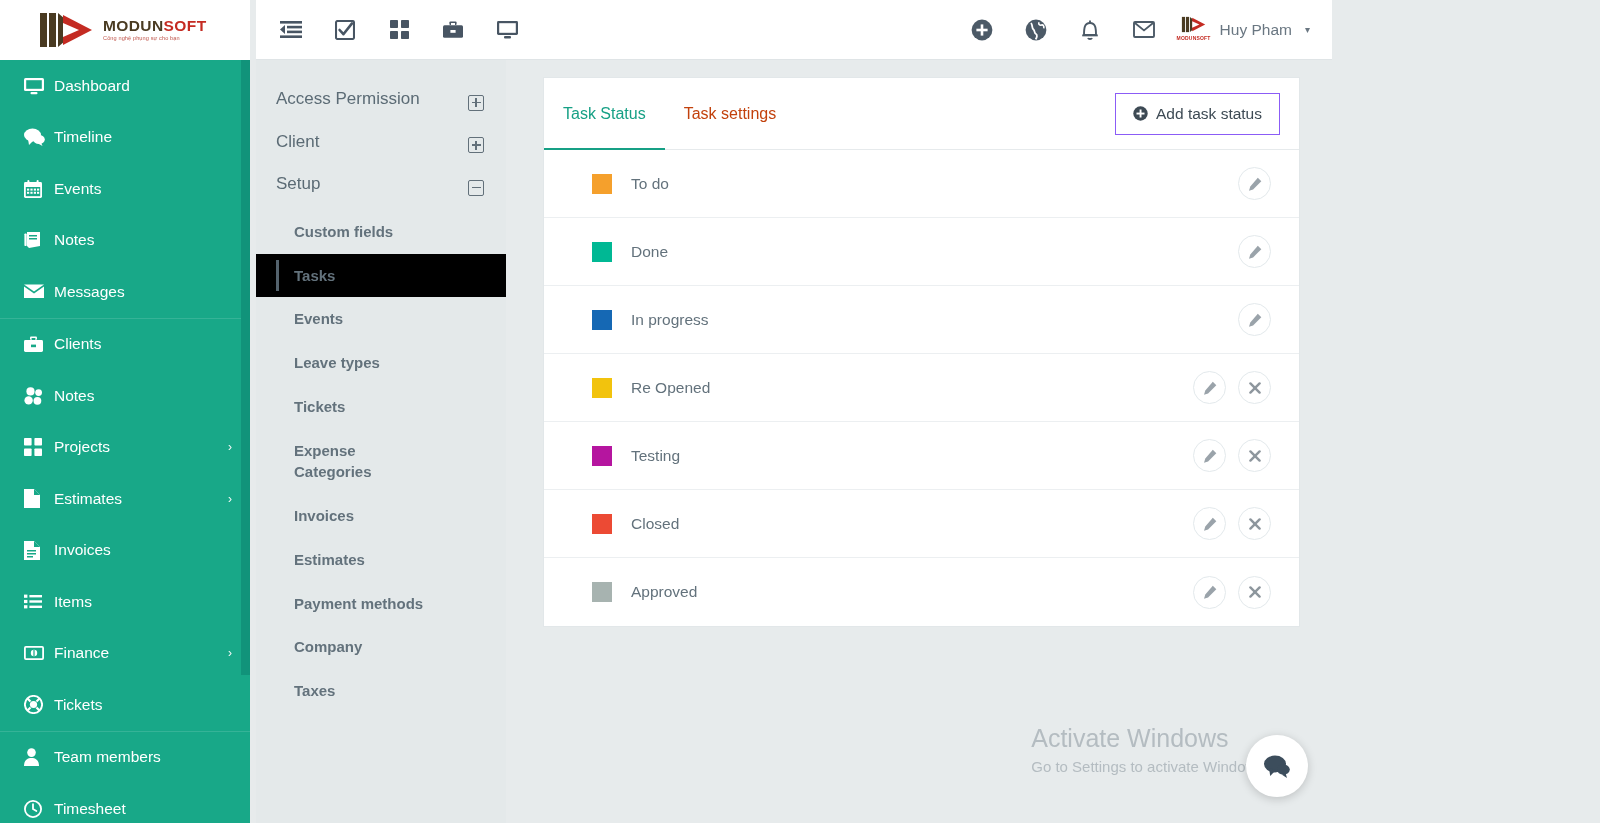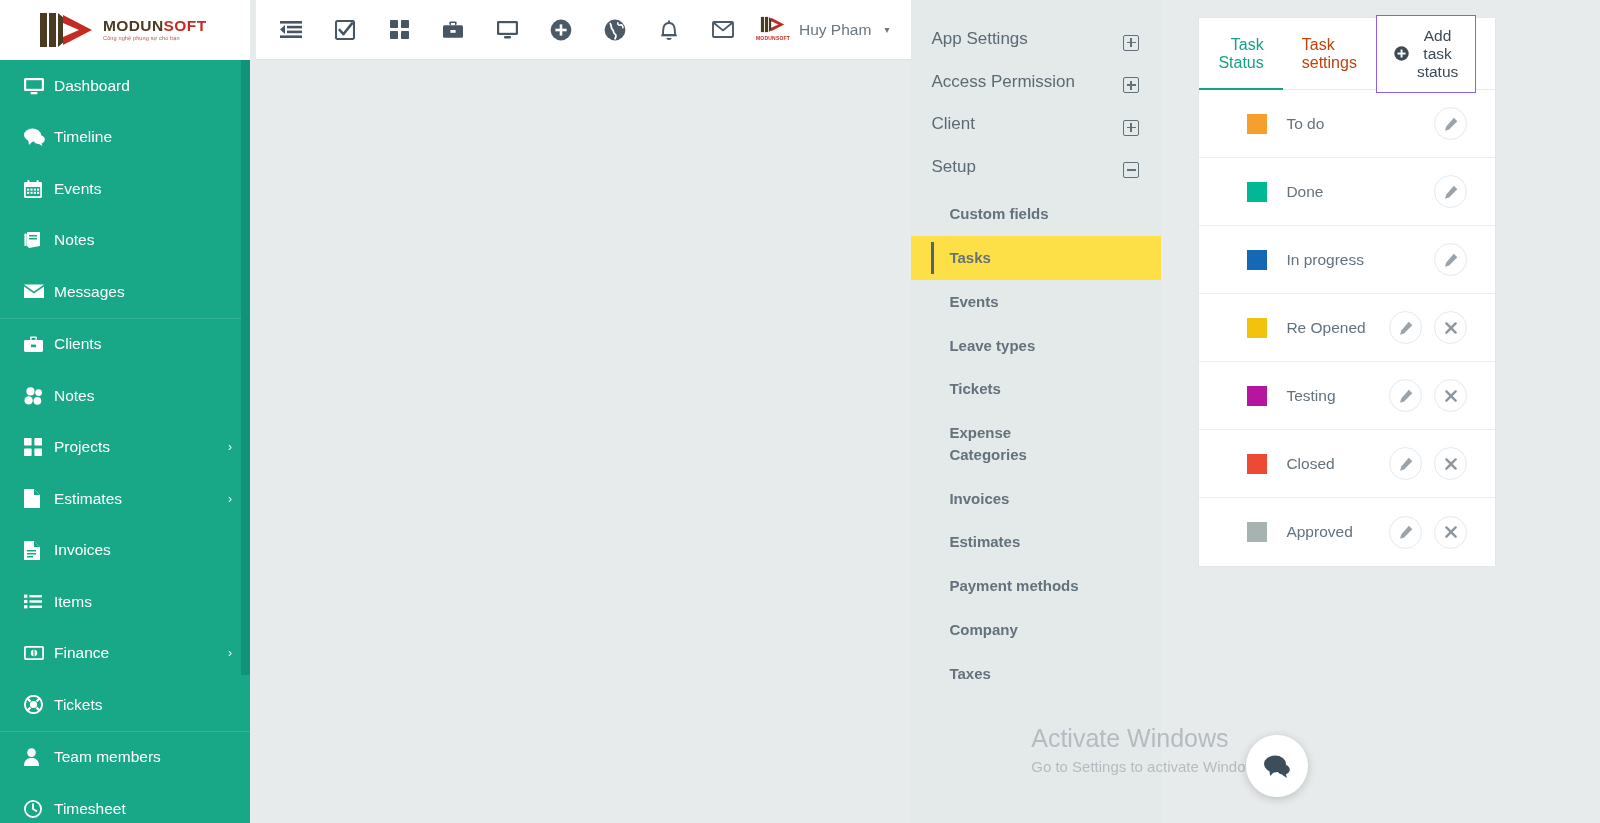--- a/index.html
+++ b/index.html
@@ -43,21 +43,21 @@
   .sb-track {
     position: absolute; top: 60px; right: 0; width: 9px; height: 763px;
     background: rgba(0,0,0,0.0);
   }
   .sb-thumb {
     position: absolute; top: 60px; right: 0; width: 9px; height: 615px;
     background: #11937a;
   }
 
   
-  .right { flex: 1; height: 823px; display: flex; flex-direction: row; min-width: 0; border-radius: 7px; }
+  .right { flex: 1; height: 823px; display: flex; flex-direction: column; min-width: 0; border-radius: 7px; }
   .topbar {
     height: 60px; background: #fff; border-bottom: 1px solid #dfe4e6;
     display: flex; align-items: center; padding: 0 22px 0 0;
   }
   .top-left { display: flex; align-items: center; gap: 0; padding-left: 8px; }
   .top-ico-btn {
     width: 54px; height: 60px; display: flex; align-items: center;
     justify-content: center; color: #485563; cursor: pointer;
   }
   .top-spacer { flex: 1; }
@@ -93,21 +93,21 @@
   .sn-toggle::before, .sn-toggle::after {
     content: ""; position: absolute; background: #62707a;
   }
   .sn-toggle::before { left: 2.5px; right: 2.5px; top: 6px; height: 1.6px; }
   .sn-toggle.plus::after { top: 2.5px; bottom: 2.5px; left: 6px; width: 1.6px; }
   .sn-sub { padding-top: 4px; font-weight: bold; }
   .sn-item {
     padding: 11px 20px 11px 38px; font-size: 15px; color: #63727c;
     cursor: pointer; position: relative; line-height: 1.45;
   }
-  .sn-item.active { background: #fde047; }
+  .sn-item.active { background: #000000; }
   .sn-item.active::before {
     content: ""; position: absolute; left: 20px; top: 6px; bottom: 6px;
     width: 3px; background: #54636d;
   }
 
   
   .main { flex: 1; min-width: 0; padding: 17px 32px 0 37px; position: relative; }
   .card { background: #fff; border: 1px solid #e2e7e9; }
   .card-head {
     display: flex; align-items: flex-start; justify-content: space-between;
@@ -482,24 +482,20 @@
           <span class="user-name">Huy Pham</span>
           <span class="user-caret">▾</span>
         </div>
       </div>
     </header>
 
     <div class="body-area">
 
       <nav class="settings-nav">
         <div class="sn-head">
-          <span class="sn-title">App Settings</span>
-          <span class="sn-toggle plus"></span>
-        </div>
-        <div class="sn-head">
           <span class="sn-title">Access Permission</span>
           <span class="sn-toggle plus"></span>
         </div>
         <div class="sn-head">
           <span class="sn-title">Client</span>
           <span class="sn-toggle plus"></span>
         </div>
         <div class="sn-head">
           <span class="sn-title">Setup</span>
           <span class="sn-toggle"></span>

